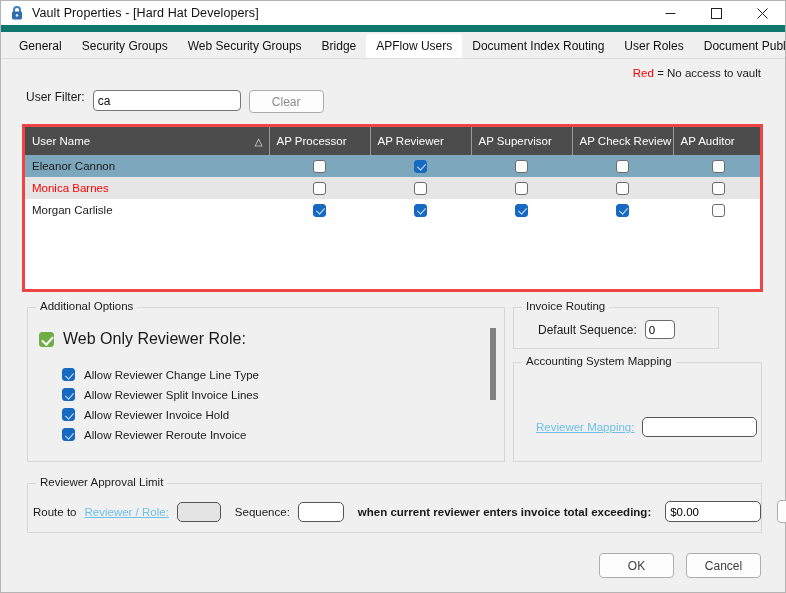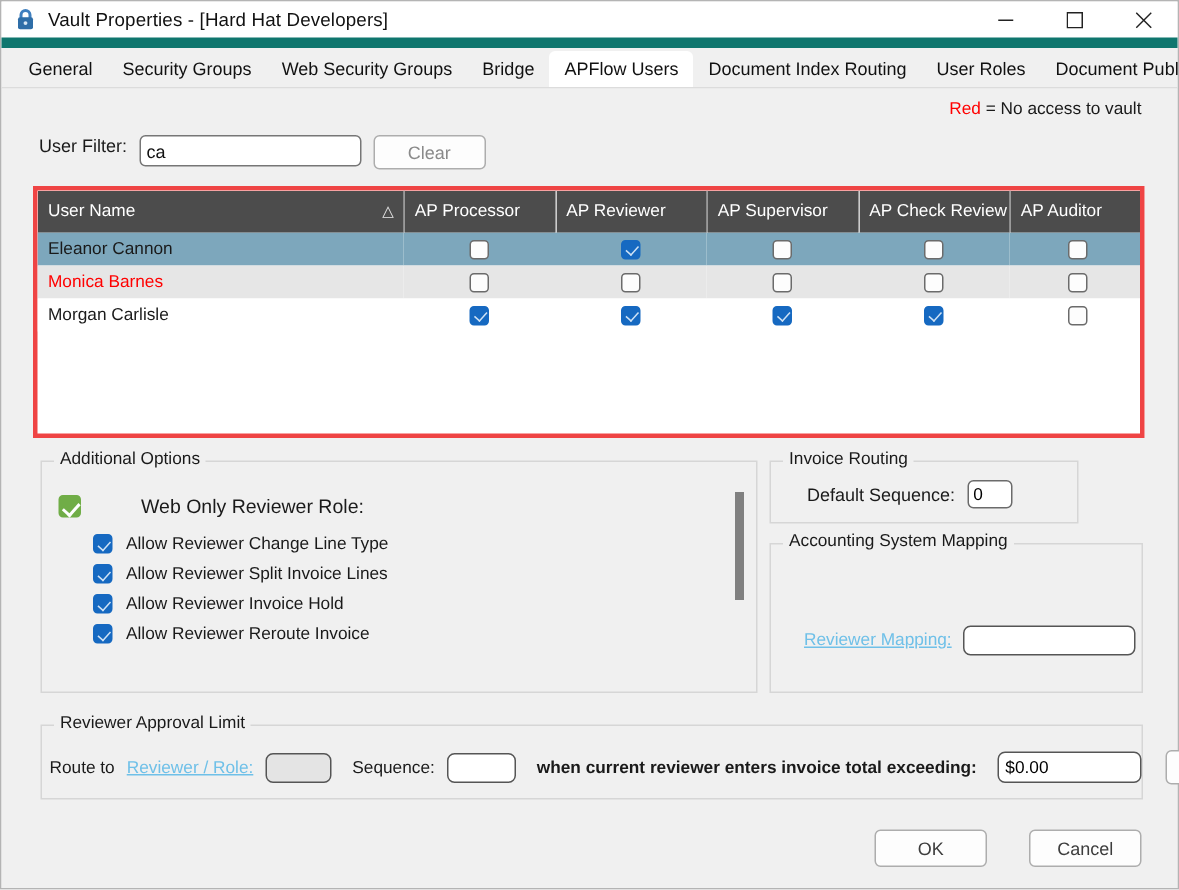--- a/index.html
+++ b/index.html
@@ -159,22 +159,22 @@
     font-size: 11.5px; color: #1a1a1a;
   }
 
   #additional-options { left: 26px; top: 248px; width: 478px; height: 155px; }
   #invoice-routing   { left: 512px; top: 248px; width: 206px; height: 42px; }
   #acct-mapping      { left: 512px; top: 303px; width: 249px; height: 100px; }
   #approval-limit    { left: 26px; top: 424px; width: 735px; height: 50px; }
 
   .opt-row { display: flex; align-items: center; gap: 9px; }
   #weboption { position: absolute; left: 11px; top: 22px; }
-  #weboption .opt-label { font-size: 13px; margin-left: 31px; }
-  .sub-opts { position: absolute; left: 34px; top: 48px; display: flex; flex-direction: column; gap: 7px; }
+  #weboption .opt-label { font-size: 16px; }
+  .sub-opts { position: absolute; left: 34px; top: 60px; display: flex; flex-direction: column; gap: 7px; }
   .sub-opts .opt-label { font-size: 11.5px; }
 
   #options-scrollbar {
     position: absolute; right: 7px; top: 8px;
     width: 8px; height: 138px;
     background: transparent;
   }
   #options-scroll-thumb {
     position: absolute; top: 12px; left: 1px;
     width: 6px; height: 72px;
@@ -224,21 +224,21 @@
     width: 44px; height: 23px;
     border: 1px solid #adadad; border-radius: 4px;
     background: #fdfdfd; color: #3d3d3d; font-size: 11.5px;
     margin-left: 8px;
     font-family: "Liberation Sans", sans-serif;
   }
 
   
   #footer-buttons {
     position: absolute; right: 24px; bottom: 14px;
-    display: flex; gap: 28px;
+    display: flex; gap: 12px;
   }
   .dlgbtn {
     width: 75px; height: 25px;
     border: 1px solid #adadad; border-radius: 4px;
     background: #fdfdfd; color: #3d3d3d; font-size: 12px;
     font-family: "Liberation Sans", sans-serif;
   }
 </style>
 </head>
 <body>

